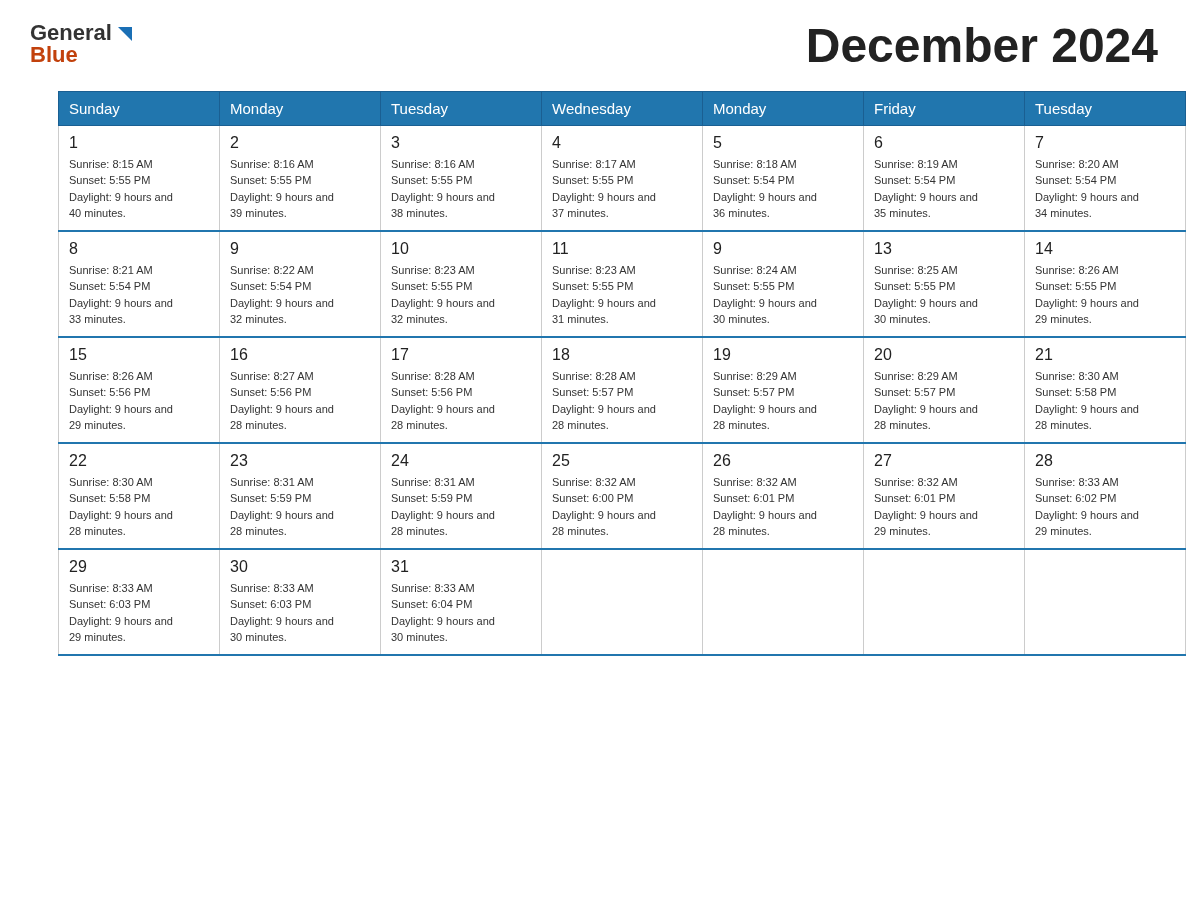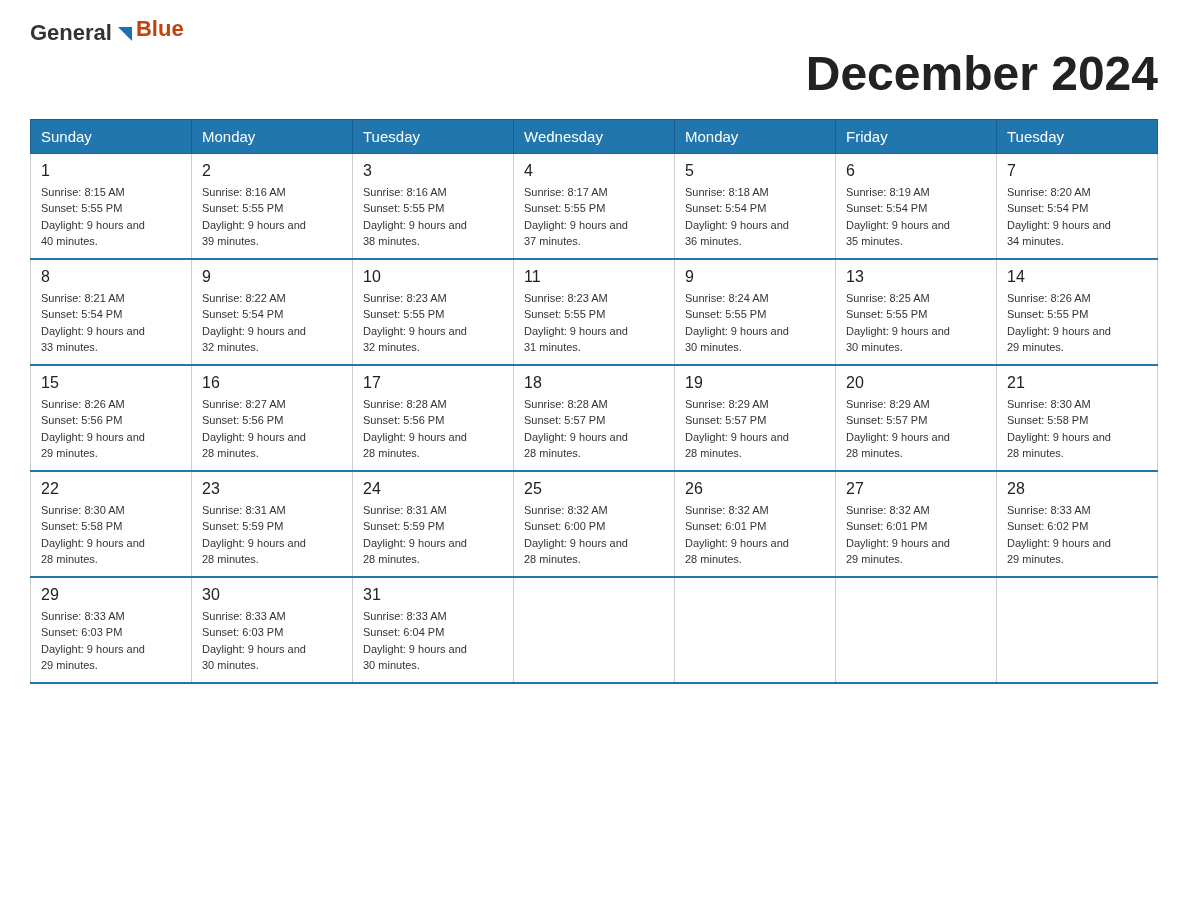--- a/index.html
+++ b/index.html
@@ -21,36 +21,36 @@
       align-items: center;
       gap: 0;
     }
     .logo-text {
       font-size: 22px;
       font-weight: bold;
       color: #333;
     }
     .title-block {
       text-align: right;
-      margin-top: 28px;
     }
     .title-block h1 {
       font-size: 48px;
       font-weight: bold;
       color: #222;
       line-height: 1.1;
     }
     .title-block h2 {
       font-size: 20px;
       font-weight: normal;
       color: #444;
     }
     .calendar {
       width: 100%;
       border-collapse: collapse;
+      margin-left: 28px;
     }
     .calendar thead th {
       background: #2176ae;
       color: #fff;
       font-size: 15px;
       font-weight: normal;
       padding: 8px 10px;
       text-align: left;
       border: 1px solid #1a5f92;
     }
@@ -79,21 +79,21 @@
     }
     .empty-cell {
       background: #fff;
     }
   </style>
 </head>
 <body>
 
 <div class="header">
   <div class="logo">
-    <div style="display:flex; align-items:flex-start;">
+    <div style="display:flex; flex-direction:column; align-items:flex-start;">
       <div style="display:flex; align-items:center;">
         <span class="logo-text">General</span>
         <svg width="22" height="22" viewBox="0 0 22 22" style="margin-left:2px; margin-top:2px;">
           <polygon points="4,4 18,4 18,18" fill="#1a6fb5"></polygon>
         </svg>
       </div>
       <span class="logo-text" style="color:#c2410c; margin-top:-4px;text-align:center;">Blue</span>
     </div>
   </div>
   <div class="title-block">

